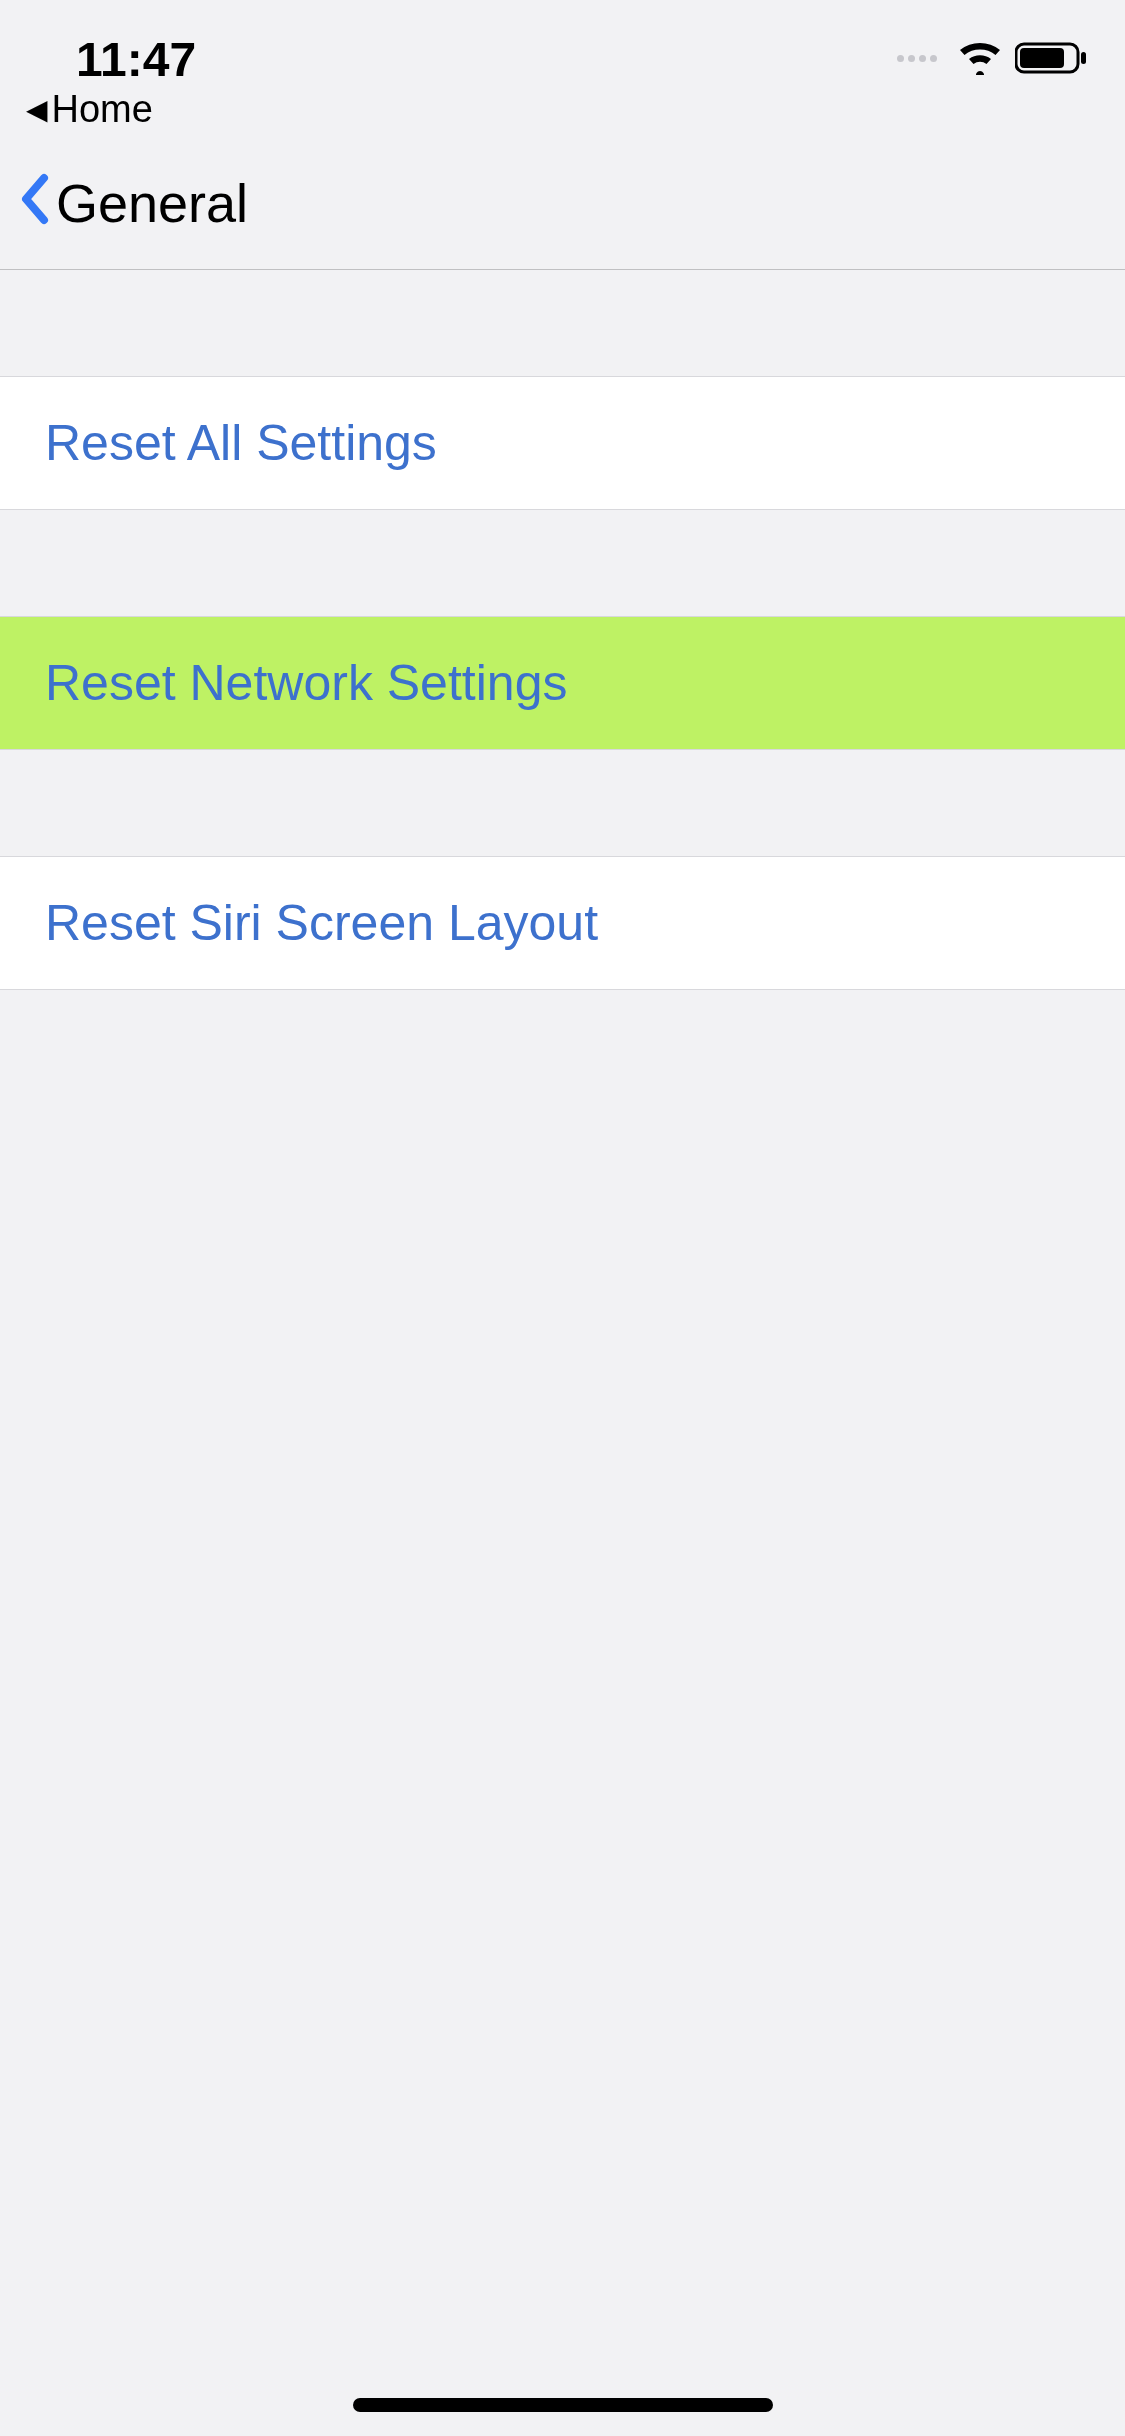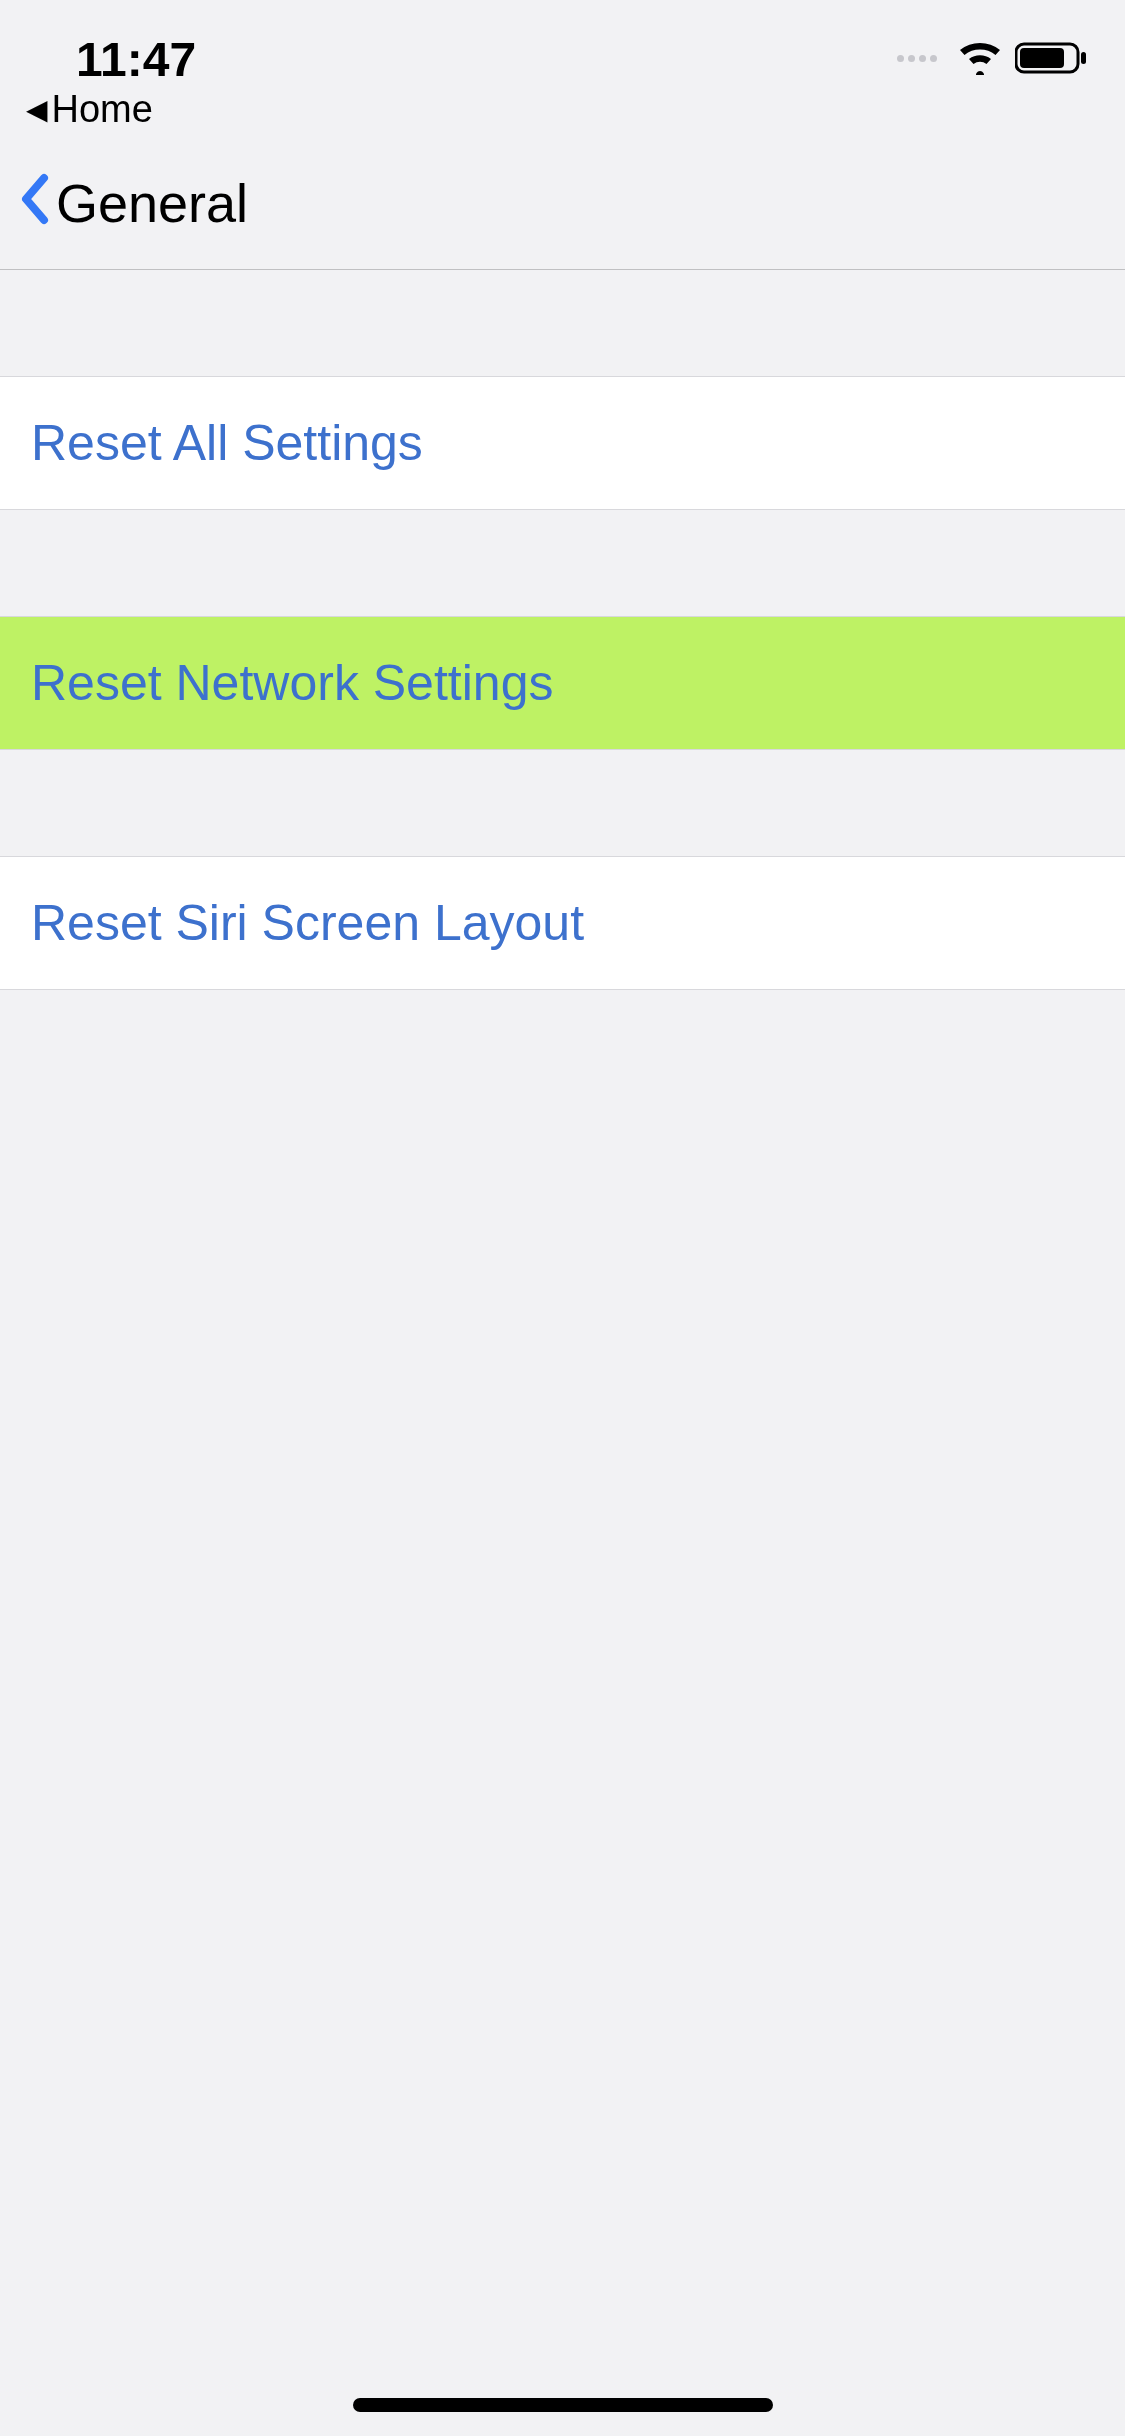--- a/index.html
+++ b/index.html
@@ -95,21 +95,21 @@
     .group-gap {
       height: 106px;
     }
     .group {
       background: #ffffff;
       border-top: 1px solid #d8d8dc;
       border-bottom: 1px solid #d8d8dc;
     }
     .row {
       height: 132px;
-      padding-left: 31px;
+      padding-left: 45px;
       display: flex;
       align-items: center;
       color: #3d71cd;
       font-size: 50px;
       position: relative;
     }
     .row + .row::before {
       content: "";
       position: absolute;
       top: 0;

